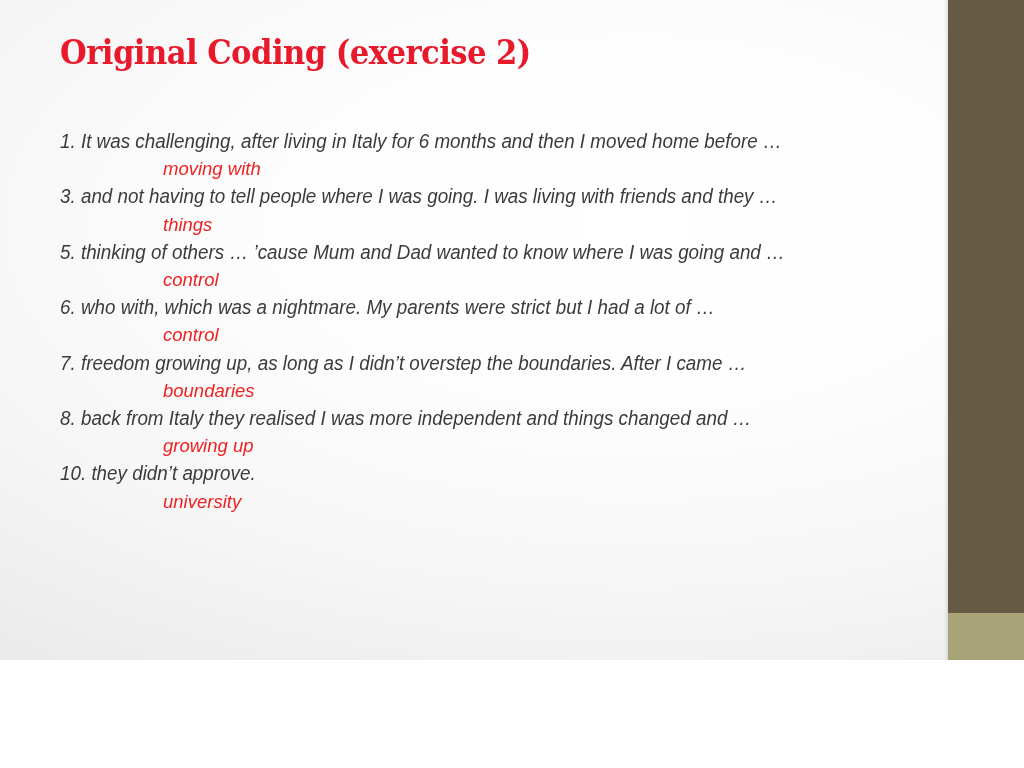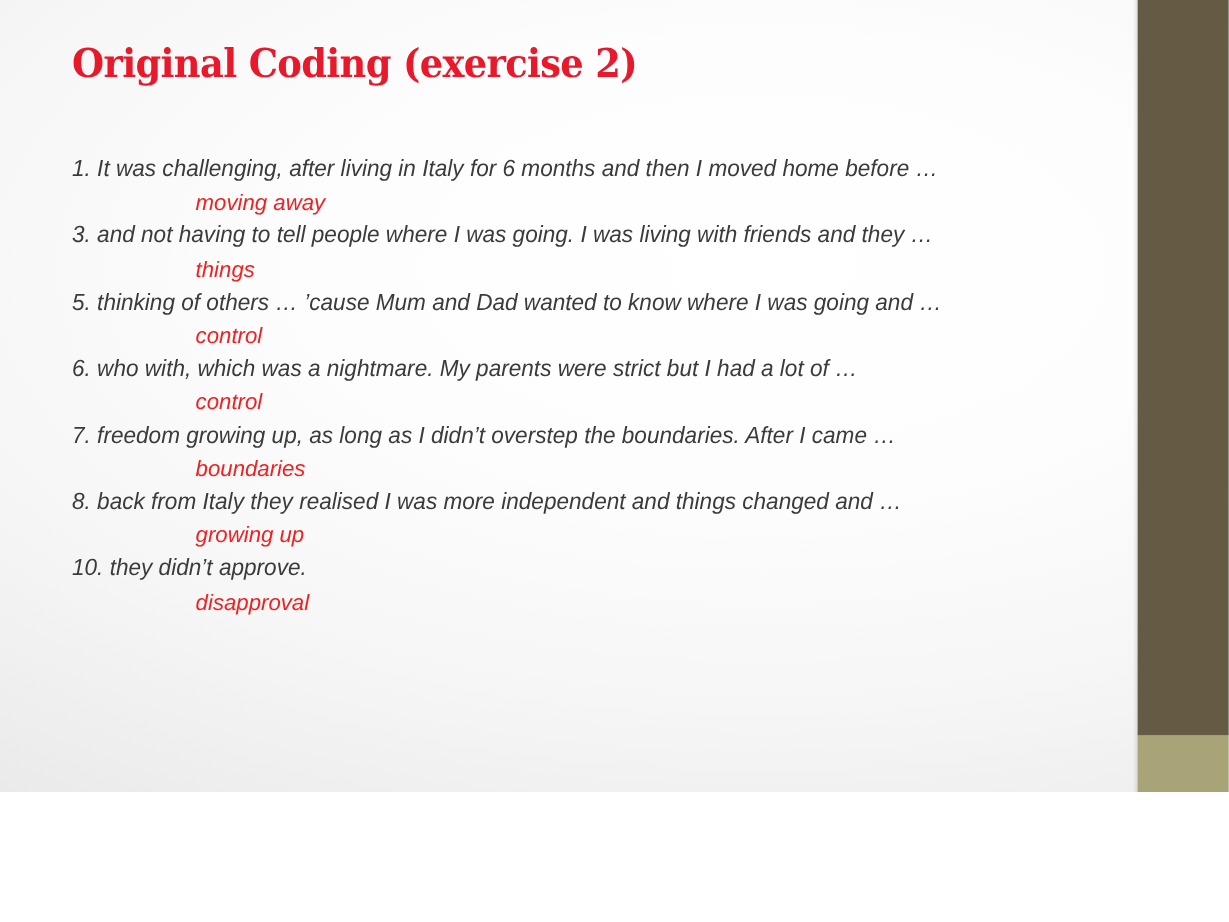--- a/index.html
+++ b/index.html
@@ -109,21 +109,21 @@
     <div class="seg seg-top" style="background: rgb(101, 91, 68);"></div>
     <div class="seg seg-accent" style="background: rgb(169, 163, 120);"></div>
     <div class="seg seg-bottom" style="background: rgb(101, 91, 68);"></div>
   </div>
 
   <div id="title" style="color: rgb(232, 25, 43);">Original Coding (exercise 2)</div>
 
   <div id="body-block">
       <div class="entry">
         <div class="statement" style="color: rgb(59, 59, 59);">1. It was challenging, after living in Italy for 6 months and then I moved home before …</div>
-        <div class="code" style="color: rgb(238, 34, 34);">moving away</div>
+        <div class="code" style="color: rgb(238, 34, 34);">moving with</div>
       </div>
       <div class="entry">
         <div class="statement" style="color: rgb(59, 59, 59);">3. and not having to tell people where I was going. I was living with friends and they …</div>
         <div class="code" style="color: rgb(238, 34, 34);">things</div>
       </div>
       <div class="entry">
         <div class="statement" style="color: rgb(59, 59, 59);">5. thinking of others … ’cause Mum and Dad wanted to know where I was going and …</div>
         <div class="code" style="color: rgb(238, 34, 34);">control</div>
       </div>
       <div class="entry">
@@ -133,17 +133,17 @@
       <div class="entry">
         <div class="statement" style="color: rgb(59, 59, 59);">7. freedom growing up, as long as I didn’t overstep the boundaries. After I came …</div>
         <div class="code" style="color: rgb(238, 34, 34);">boundaries</div>
       </div>
       <div class="entry">
         <div class="statement" style="color: rgb(59, 59, 59);">8. back from Italy they realised I was more independent and things changed and …</div>
         <div class="code" style="color: rgb(238, 34, 34);">growing up</div>
       </div>
       <div class="entry">
         <div class="statement" style="color: rgb(59, 59, 59);">10. they didn’t approve.</div>
-        <div class="code" style="color: rgb(238, 34, 34);">disapproval</div>
+        <div class="code" style="color: rgb(238, 34, 34);">university</div>
       </div>
     </div>
 
 </div>
 
 </body></html>

